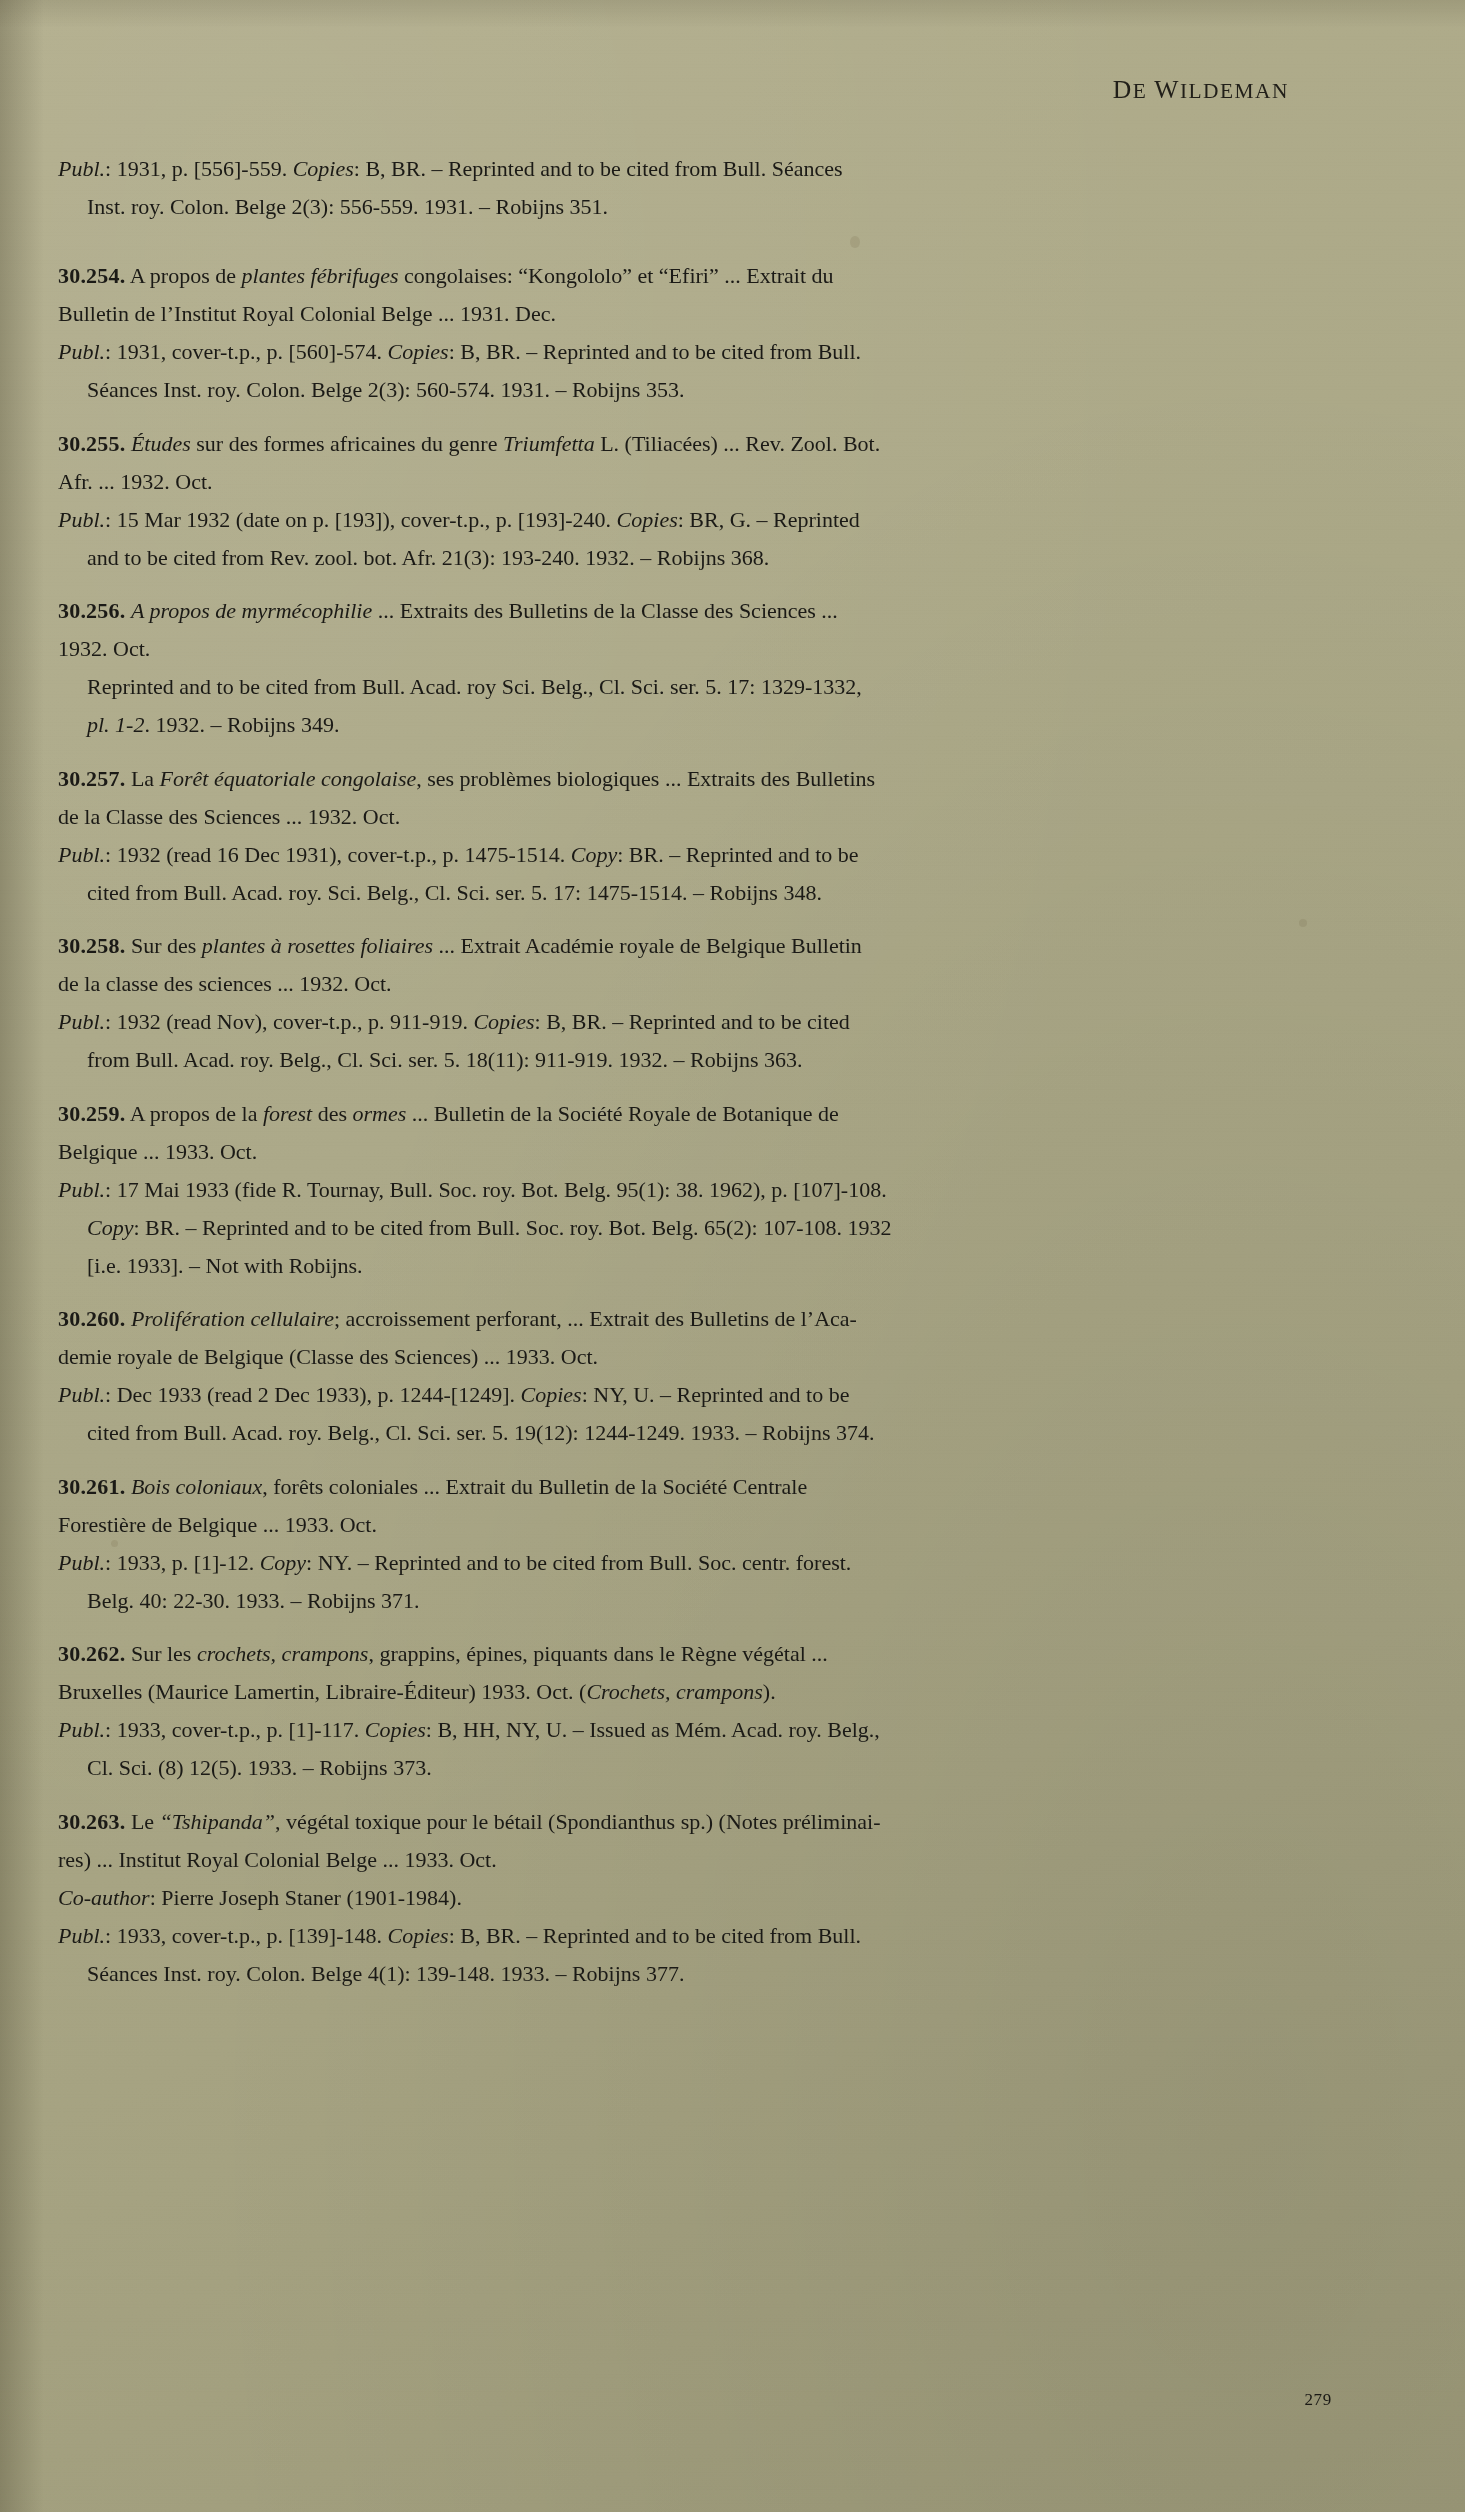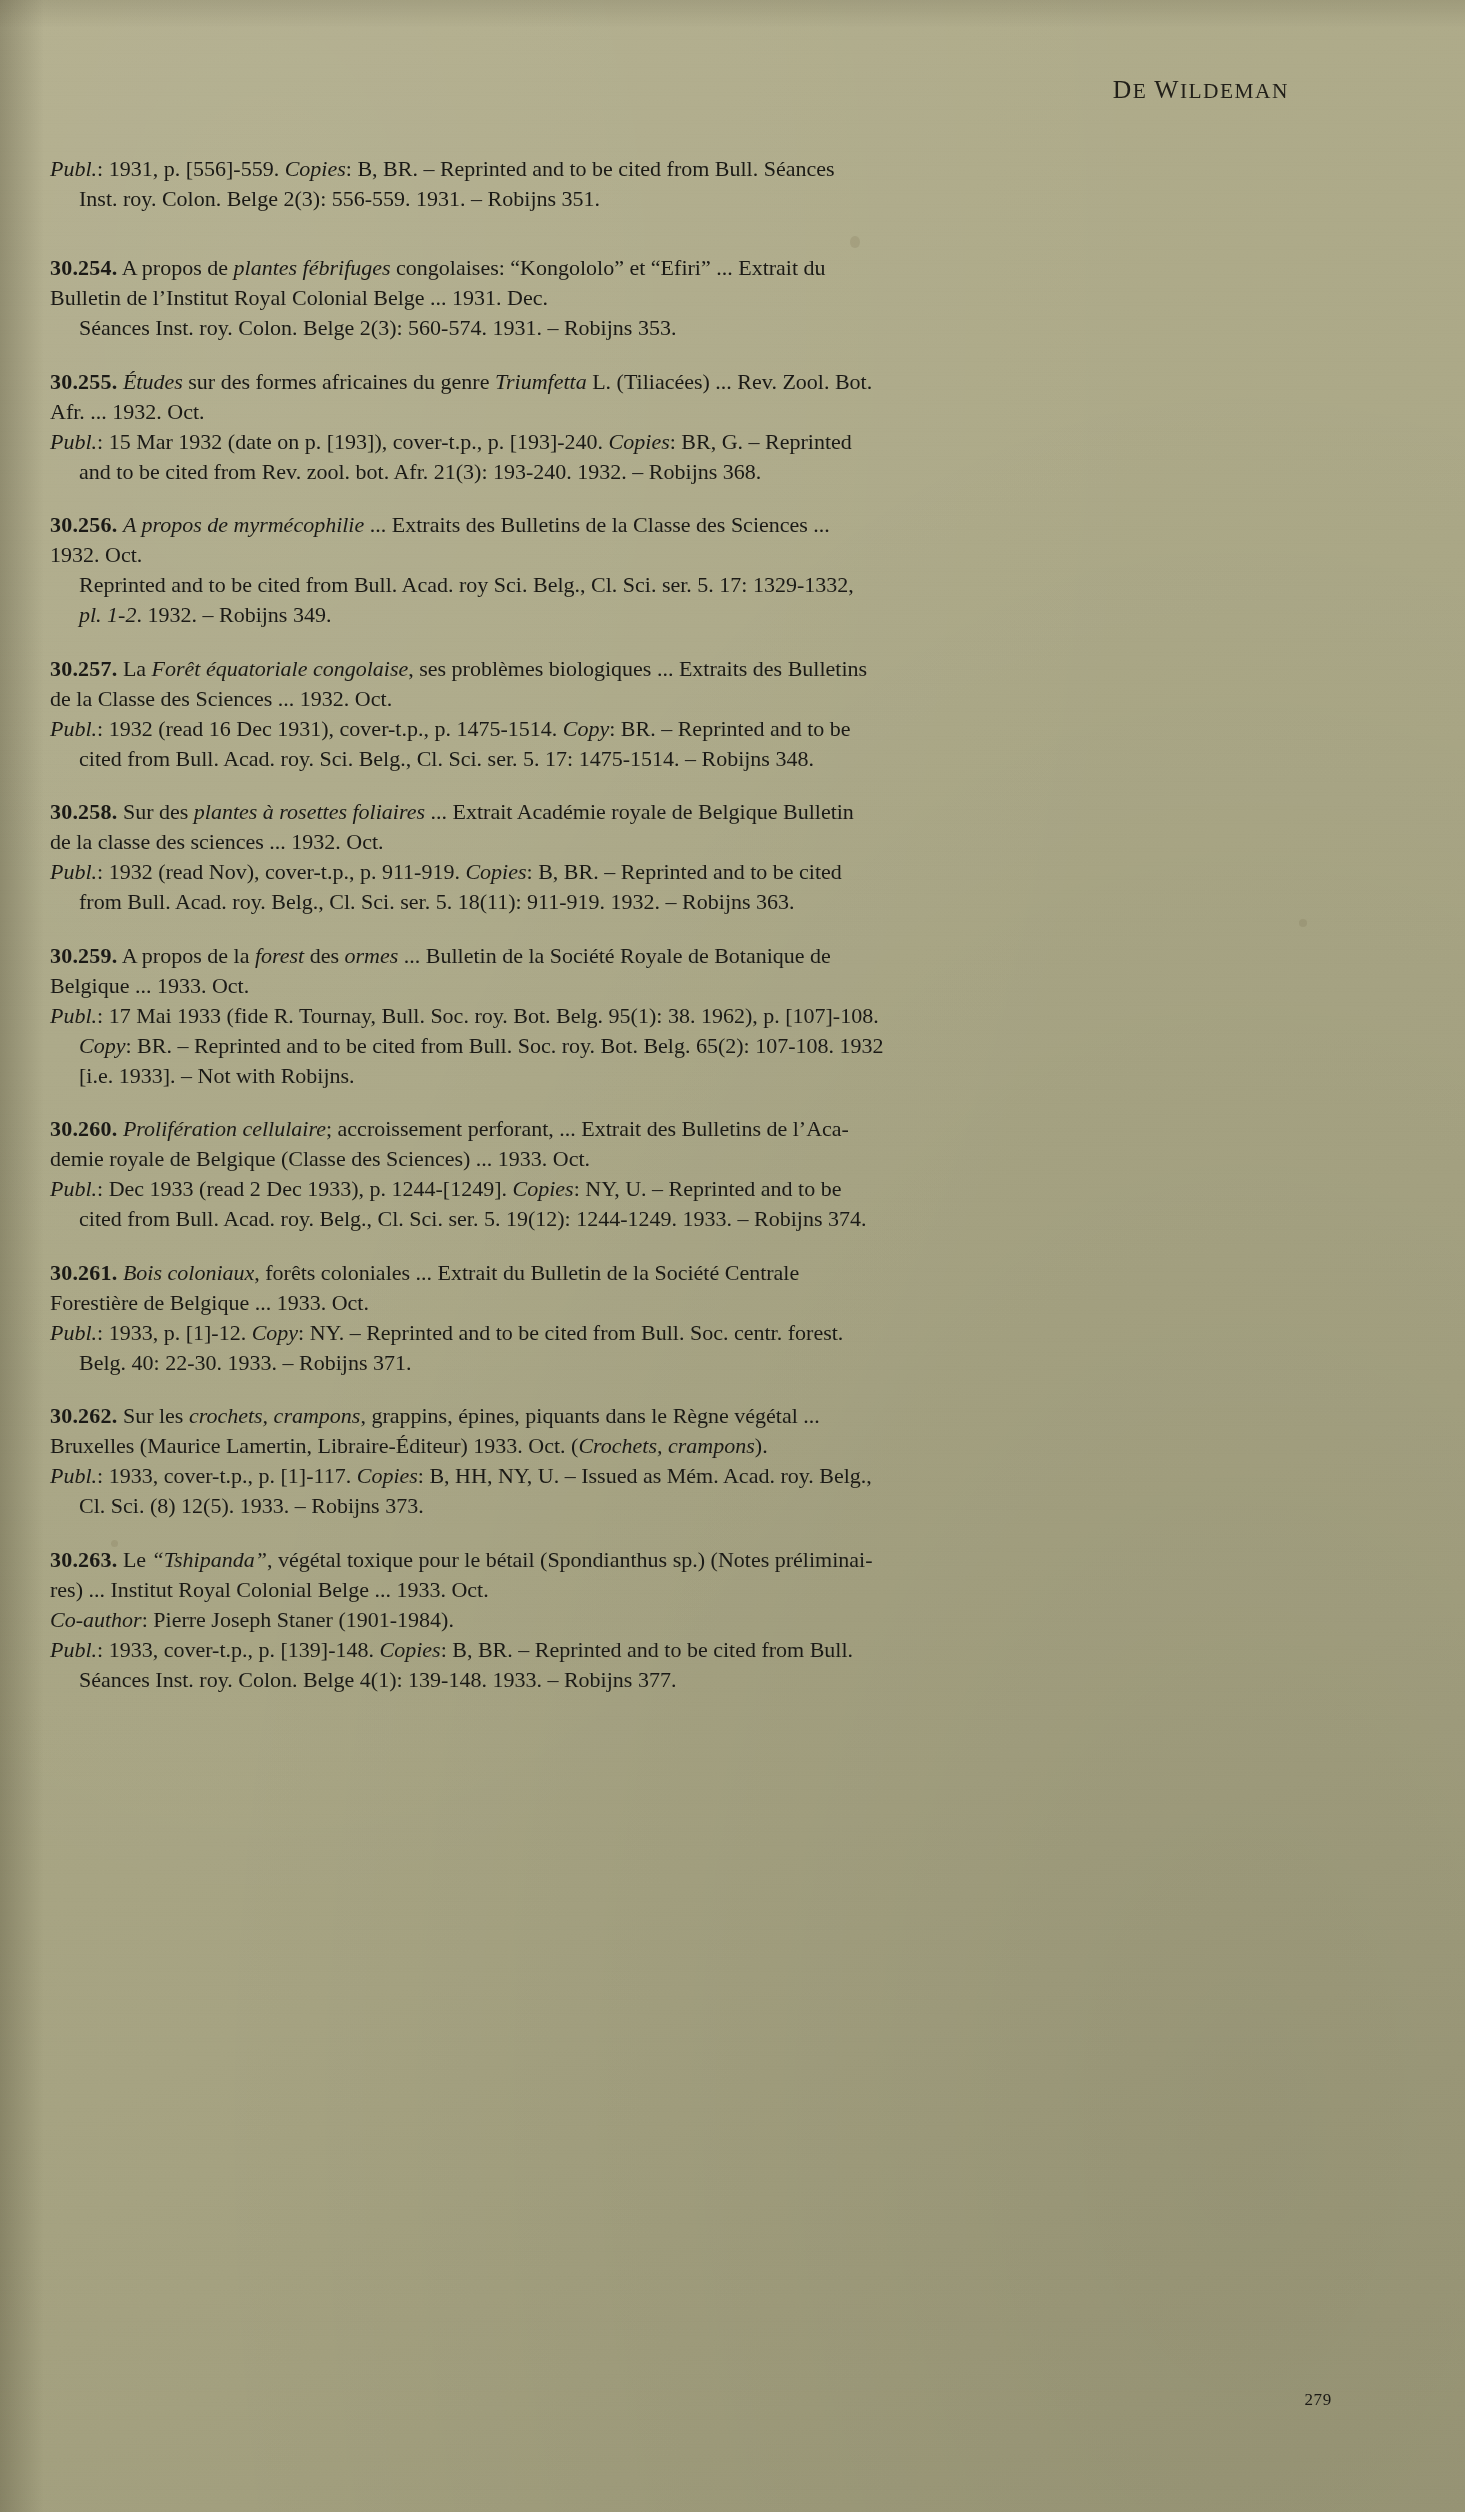--- a/index.html
+++ b/index.html
@@ -71,21 +71,21 @@
     padding-left: 0px;
     padding-right: 69px;
   }
 
   .entry {
     margin-bottom: 23.5px;
   }
   .entry.first { margin-bottom: 39px; }
 
   p.line {
-    margin: 0;
+    margin: 8px;
     font-size: 22px;
     line-height: 30px;
     text-align: justify;
     text-indent: 0;
   }
   p.head {
     text-indent: 0;
   }
   p.pub {
     padding-left: 0;
@@ -136,20 +136,21 @@
     </div>
 
     <div class="body">
         <div class="entry first">
           <p class="line pub"><span class="it">Publ.</span>: 1931, p. [556]-559. <span class="it">Copies</span>: B, BR. – Reprinted and to be cited from Bull. Séances</p>
           <p class="line hang2">Inst. roy. Colon. Belge 2(3): 556-559. 1931. – Robijns 351.</p>
         </div>
         <div class="entry">
           <p class="line head"><span class="num">30.254.</span> A propos de <span class="it">plantes fébrifuges</span> congolaises: “Kongololo” et “Efiri” ... Extrait du</p>
           <p class="line head">Bulletin de l’Institut Royal Colonial Belge ... 1931. Dec.</p>
+          <p class="line pub"><span class="it">Publ.</span>: 1931, cover-t.p., p. [560]-574. <span class="it">Copies</span>: B, BR. – Reprinted and to be cited from Bull.</p>
           <p class="line hang2 lastline">Séances Inst. roy. Colon. Belge 2(3): 560-574. 1931. – Robijns 353.</p>
         </div>
         <div class="entry">
           <p class="line head"><span class="num">30.255.</span> <span class="it">Études</span> sur des formes africaines du genre <span class="it">Triumfetta</span> L. (Tiliacées) ... Rev. Zool. Bot.</p>
           <p class="line head lastline">Afr. ... 1932. Oct.</p>
           <p class="line pub"><span class="it">Publ.</span>: 15 Mar 1932 (date on p. [193]), cover-t.p., p. [193]-240. <span class="it">Copies</span>: BR, G. – Reprinted</p>
           <p class="line hang2 lastline">and to be cited from Rev. zool. bot. Afr. 21(3): 193-240. 1932. – Robijns 368.</p>
         </div>
         <div class="entry">
           <p class="line head"><span class="num">30.256.</span> <span class="it">A propos de myrmécophilie</span> ... Extraits des Bulletins de la Classe des Sciences ...</p>

